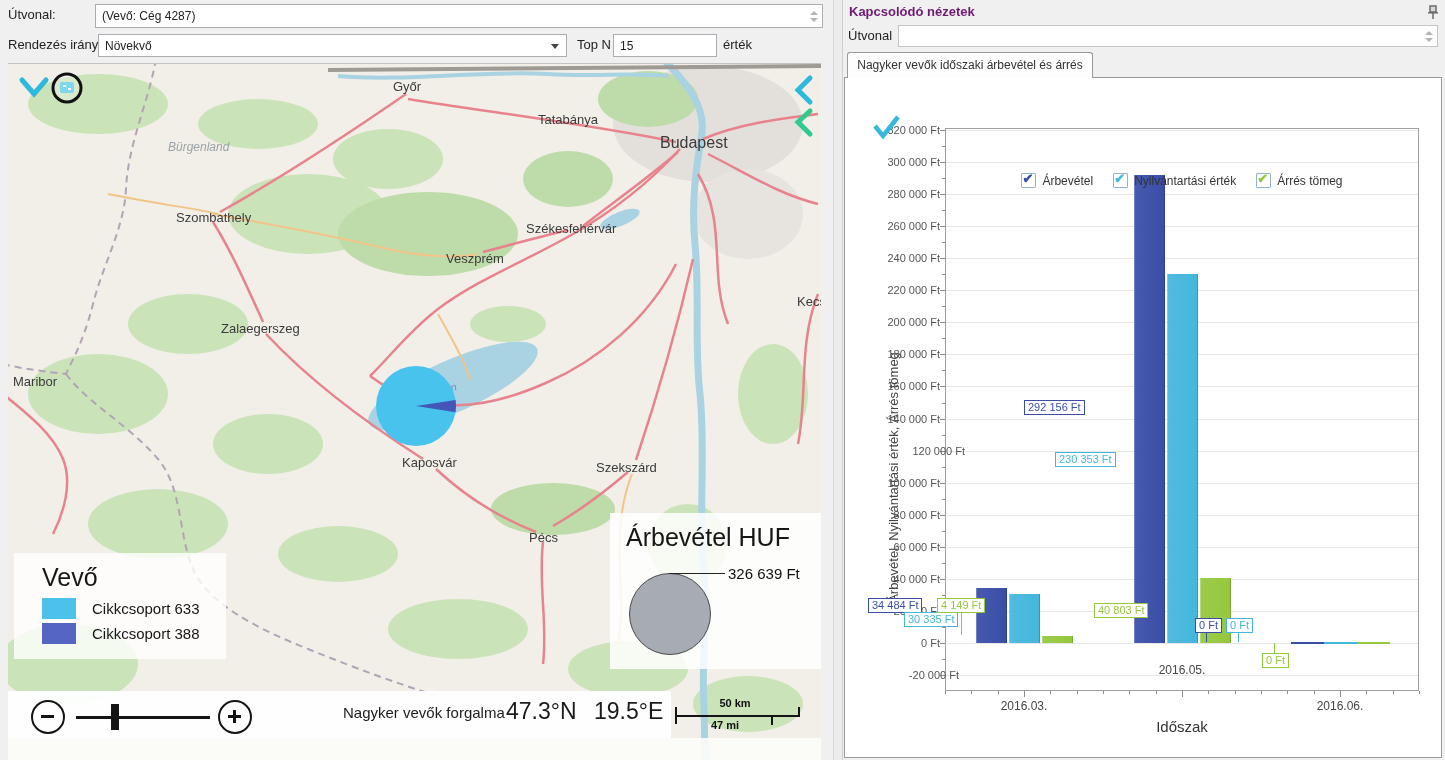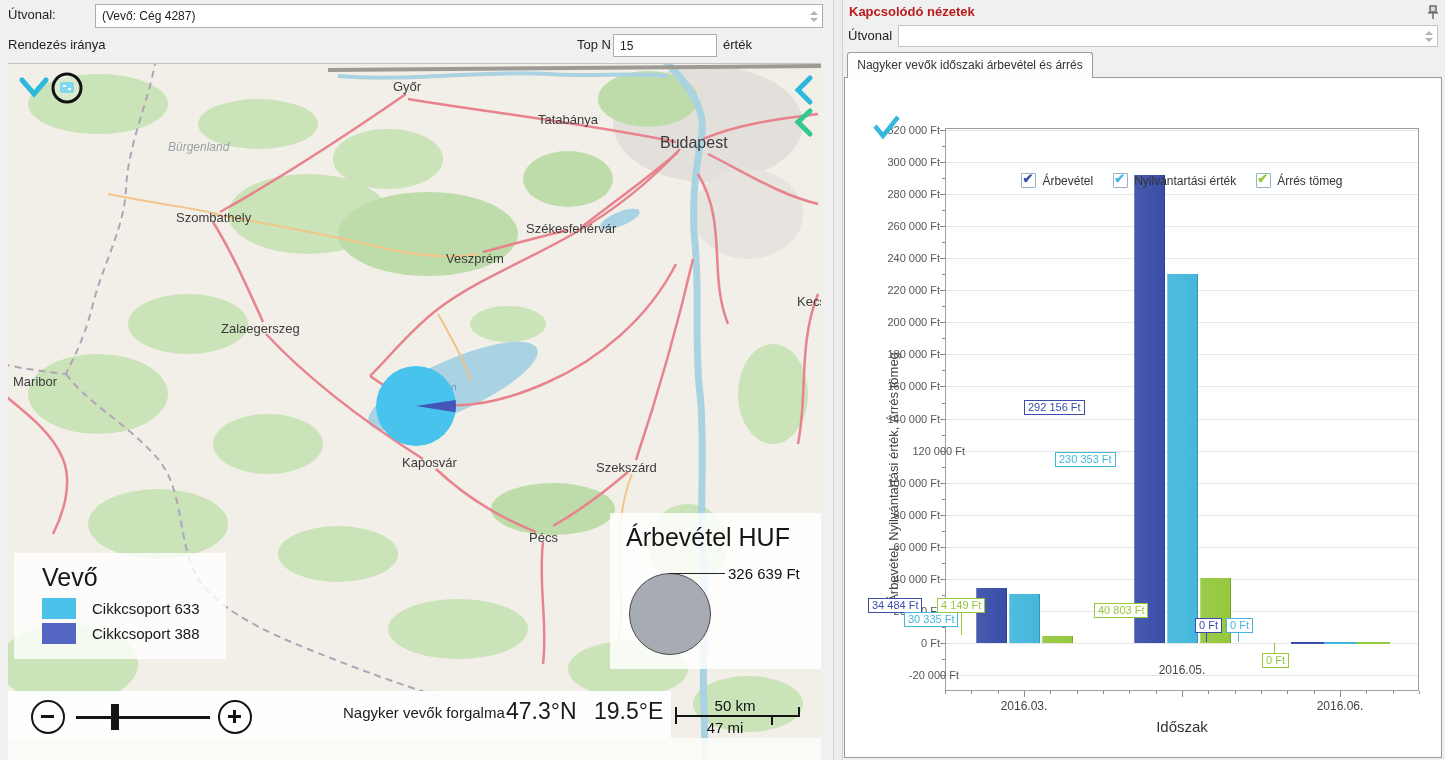--- a/index.html
+++ b/index.html
@@ -18,27 +18,27 @@
   #map{position:absolute;left:8px;top:63px;width:813px;height:697px;background:#f2efe8;border-top:1px solid #c3c3c3;}
   .map-overlay{position:absolute;background:rgba(255,255,255,0.8);}
   .legend-title{font-size:25px;color:#161616;font-family:"Liberation Sans",sans-serif;}
   .legend-row{display:flex;align-items:center;margin:4px 0 0 0;}
   .legend-swatch{width:34px;height:21px;margin-right:16px;}
   .legend-item-label{font-size:15px;color:#161616;}
   .mapbar{position:absolute;left:0;top:627px;width:663px;height:47px;background:rgba(255,255,255,0.94);}
   .mapfoot{position:absolute;left:0;top:674px;width:813px;height:23px;background:rgba(252,252,250,0.9);}
   .zoom-btn{position:absolute;width:34px;height:34px;border:2.5px solid #141414;border-radius:50%;
             box-sizing:border-box;background:transparent;}
-  .scalebar-text{position:absolute;font-size:15px;font-weight:normal;color:#111;text-align:center;}
+  .scalebar-text{position:absolute;font-size:11px;font-weight:bold;color:#111;text-align:center;}
   
   #splitter{position:absolute;left:833px;top:0;width:10px;height:760px;background:#ececec;
             border-left:1px solid #d6d6d6;border-right:1px solid #cfcfcf;box-sizing:border-box;}
   
   #panel{position:absolute;left:843px;top:0;width:602px;height:760px;background:#f0f0f0;}
-  #panel-title{position:absolute;left:6px;top:4px;font-size:13px;font-weight:bold;color:#b91c1c;}
+  #panel-title{position:absolute;left:6px;top:4px;font-size:13px;font-weight:bold;color:#701a75;}
   #panel-content{position:absolute;left:1px;top:77px;width:598px;height:681px;background:#fff;border:1px solid #9a9a9a;box-sizing:border-box;}
   #tab{position:absolute;left:4px;top:52px;width:246px;height:26px;background:#fdfdfd;
        border:1px solid #9a9a9a;border-bottom:none;border-radius:3px 3px 0 0;z-index:3;
        text-align:center;line-height:25px;font-size:12px;color:#333;box-sizing:border-box;}
   
   .grid-h{position:absolute;height:1px;background:#e7e7e7;}
   .tickmark{position:absolute;background:#8a8a8a;}
   .ytick-label{position:absolute;width:96px;text-align:right;font-size:11px;color:#555;}
   .xtick-label{position:absolute;width:90px;text-align:center;font-size:12px;color:#444;}
   .bar{position:absolute;}
@@ -60,20 +60,24 @@
   <div class="abs" style="left:0;top:0;width:833px;height:63px;">
     <div class="tb-label" style="left:8px;top:3px;">Útvonal:</div>
     <div class="tb-input" style="left:95px;top:4px;width:728px;height:24px;">
       <span>(Vevő: Cég 4287)</span>
       <div class="spinner" style="right:2px;top:3px;height:17px;">
         <div class="spin-up"></div>
         <div class="spin-dn"></div>
       </div>
     </div>
     <div class="tb-label" style="left:8px;top:33px;">Rendezés iránya</div>
+    <div class="tb-input" style="left:98px;top:34px;width:469px;height:23px;">
+      <span>Növekvő</span>
+      <div class="combo-arrow" style="right:7px;top:9px;"></div>
+    </div>
     <div class="tb-label" style="left:577px;top:33px;">Top N</div>
     <div class="tb-input" style="left:613px;top:34px;width:104px;height:23px;">
       <span>15</span>
     </div>
     <div class="tb-label" style="left:723px;top:33px;">érték megjelenítése</div>
   </div>
 
   <div id="map">
     <svg width="813" height="697" viewBox="0 0 813 697">
 

